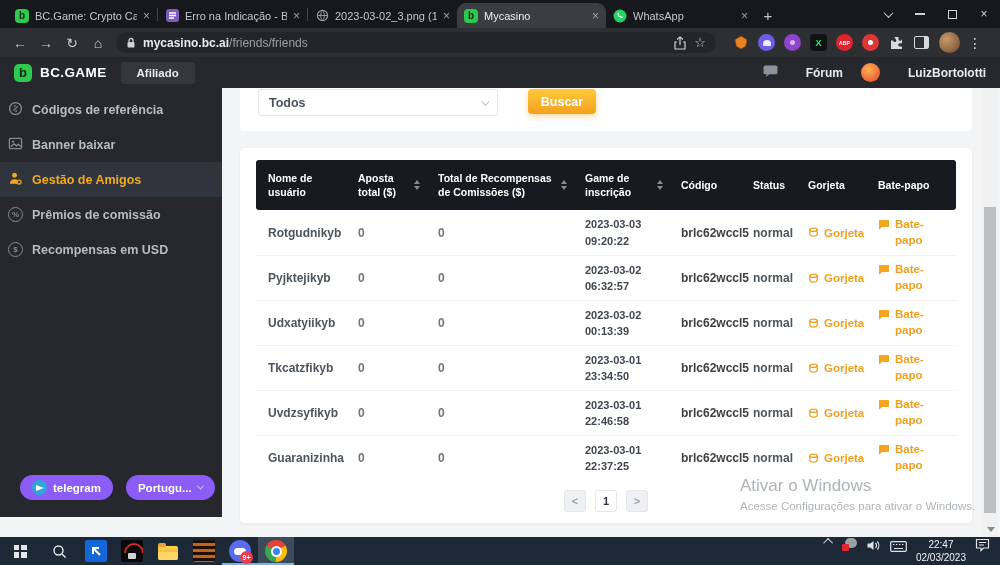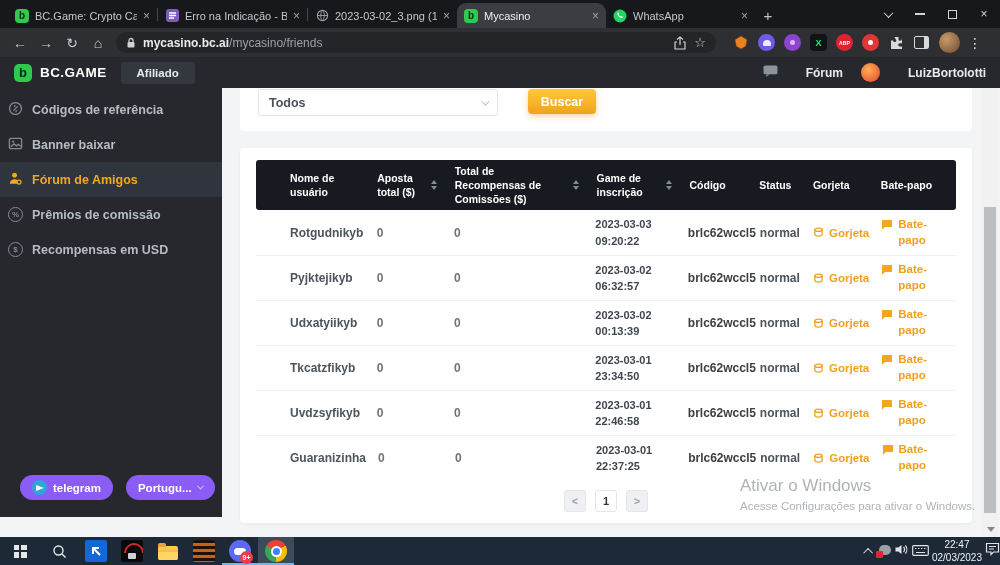--- a/index.html
+++ b/index.html
@@ -70,21 +70,21 @@
   #content { position:absolute; left:222px; top:31px; width:778px; height:449px; }
   .card { position:absolute; background:#fff; }
   .card1 { left:18px; top:0; width:732px; height:43px; border-radius:0 0 4px 4px; }
   .selectbox { position:absolute; left:18px; top:1px; width:240px; height:27px; border:1px solid #e2e5e9; border-radius:3px; display:flex; align-items:center; padding:0 10px; font-size:12.5px; font-weight:600; color:#4a515a; }
   .selectbox .chev3 { margin-left:auto; width:6px; height:6px; border-right:1.5px solid #b9bfc6; border-bottom:1.5px solid #b9bfc6; transform:rotate(45deg) translateY(-2px); }
   .btn-buscar { position:absolute; left:288px; top:1px; width:68px; height:25px; border-radius:4px; background:linear-gradient(180deg,#ffc83a,#f3a120); color:#fff; font-size:12.5px; font-weight:700; display:flex; align-items:center; justify-content:center; box-shadow:0 2px 6px rgba(244,166,32,.45); }
   .card2 { left:18px; top:60px; width:732px; height:375px; border-radius:4px; box-shadow:0 1px 3px rgba(20,30,40,.06); }
   .tablewrap { position:absolute; left:16px; top:12px; width:700px; }
   .thead { height:50px; background:#171a20; border-radius:3px; display:flex; align-items:center; color:#fff; }
   .hcell { display:flex; align-items:center; gap:5px; padding:0 6px 0 12px; font-size:10.5px; font-weight:700; line-height:1.35; }
-  .c0{width:90px;margin-left:22px;} .c1{width:80px;} .c2{width:147px;} .c3{width:96px;} .c4{width:72px;} .c5{width:55px;} .c6{width:70px;} .c7{width:90px;}
+  .c0{width:90px;} .c1{width:80px;} .c2{width:147px;} .c3{width:96px;} .c4{width:72px;} .c5{width:55px;} .c6{width:70px;} .c7{width:90px;}
   .sort { display:flex; flex-direction:column; gap:2px; flex:none; }
   .sort i { width:0; height:0; border-left:3.5px solid transparent; border-right:3.5px solid transparent; }
   .sort .up { border-bottom:4px solid #858b94; }
   .sort .dn { border-top:4px solid #858b94; }
   .trow { height:45px; display:flex; align-items:center; border-top:1px solid #f0f2f4; font-size:12px; }
   .trow:first-child { border-top:none; }
   .td { padding-left:12px; }
   .td.c0 { font-weight:700; color:#4c545c; }
   .muted { font-weight:600; color:#6d747b; }
   .date { font-size:11px; font-weight:700; color:#3f4650; line-height:1.5; }
@@ -118,21 +118,21 @@
   .folder { width:20px; height:14px; background:linear-gradient(180deg,#ffd04a,#e8a33d); border-radius:2px; position:relative; margin-top:3px; }
   .folder::before { content:""; position:absolute; left:0; top:-3px; width:8px; height:4px; background:#e8a33d; border-radius:2px 2px 0 0; }
   .folder::after { content:""; position:absolute; left:0; bottom:0; width:20px; height:8px; background:#ffd564; border-radius:0 0 2px 2px; }
   .stripes { width:22px; height:22px; border-radius:2px; background:repeating-linear-gradient(180deg,#200f02 0 3px,#c2641a 3px 6px); }
   .discord { width:22px; height:22px; border-radius:50%; background:#5b6af0; position:relative; display:flex; align-items:center; justify-content:center; }
   .discord i { width:12px; height:7px; background:#fff; border-radius:4px; }
   .badge { position:absolute; right:-2px; bottom:-2px; width:13px; height:13px; border-radius:50%; background:#ee3b4c; color:#fff; font-size:7px; font-weight:700; display:flex; align-items:center; justify-content:center; }
   .chrome { width:22px; height:22px; border-radius:50%; background:conic-gradient(from -60deg,#e94235 0 120deg,#fabd03 120deg 240deg,#34a853 240deg 360deg); position:relative; }
   .chrome::before { content:""; position:absolute; left:5.5px; top:5.5px; width:11px; height:11px; background:#fff; border-radius:50%; }
   .chrome::after { content:""; position:absolute; left:7.5px; top:7.5px; width:7px; height:7px; background:#3f82f4; border-radius:50%; }
-  .tray { margin-left:auto; display:flex; align-items:center; gap:3px; }
+  .tray { margin-left:auto; display:flex; gap:9px; padding-right:10px; }
   .tray-chev { width:7px; height:7px; border-top:1.6px solid #dfe3e6; border-left:1.6px solid #dfe3e6; transform:rotate(45deg) translateY(2px); }
   .tray-app { width:15px; height:13px; position:relative; }
   .tray-app i { position:absolute; right:0; top:0; width:12px; height:10px; background:#9aa0a4; border-radius:5px; }
   .tray-app b { position:absolute; left:0; bottom:0; width:7px; height:7px; background:#e0282e; border-radius:1px; }
   .clock { text-align:center; font-size:10px; color:#eef2f5; line-height:1.3; }
 </style>
 </head>
 <body>
 
 <div id="screen">
@@ -204,21 +204,21 @@
     <span class="navic">→</span>
     <span class="navic">↻</span>
     <span class="navic">⌂</span>
     <div class="omnibox">
       <span class="obicon">
         <svg width="10" height="12" viewBox="0 0 10 12">
             <rect x="1.5" y="5" width="7" height="5.5" rx="1" fill="#cfd3d6"></rect>
             <path d="M3 5V3.5a2 2 0 014 0V5" stroke="#cfd3d6" stroke-width="1.3" fill="none"></path>
           </svg>
       </span>
-      <span class="url"><b>mycasino.bc.ai</b><span>/mycasino/friends</span></span>
+      <span class="url"><b>mycasino.bc.ai</b><span>/friends/friends</span></span>
       <span class="obicon">
         <svg width="14" height="14" viewBox="0 0 14 14" fill="none" stroke="#cfd3d6" stroke-width="1.2">
             <path d="M7 1v8M4 3.5L7 1l3 2.5"></path>
             <path d="M4 6H2v7h10V6h-2"></path>
           </svg>
       </span>
       <span class="obicon star">☆</span>
     </div>
     <div class="extrow">
       <span class="ext">
@@ -288,21 +288,21 @@
         <span>Banner baixar</span>
       </div>
       <div class="sideitem active">
         <span>
           <svg width="15" height="15" viewBox="0 0 16 16">
               <circle cx="7" cy="4.5" r="2.6" fill="#f2a91c"></circle>
               <path d="M2 13.5c0-3.1 2.2-4.8 5-4.8s5 1.7 5 4.8z" fill="#f2a91c"></path>
               <circle cx="11.8" cy="11.8" r="2.1" fill="#30343d" stroke="#f2a91c" stroke-width="1.3"></circle>
             </svg>
         </span>
-        <span>Fórum de Amigos</span>
+        <span>Gestão de Amigos</span>
       </div>
       <div class="sideitem">
         <span class="cicon">%</span>
         <span>Prêmios de comissão</span>
       </div>
       <div class="sideitem">
         <span class="cicon">$</span>
         <span>Recompensas em USD</span>
       </div>
       <div class="pills">

